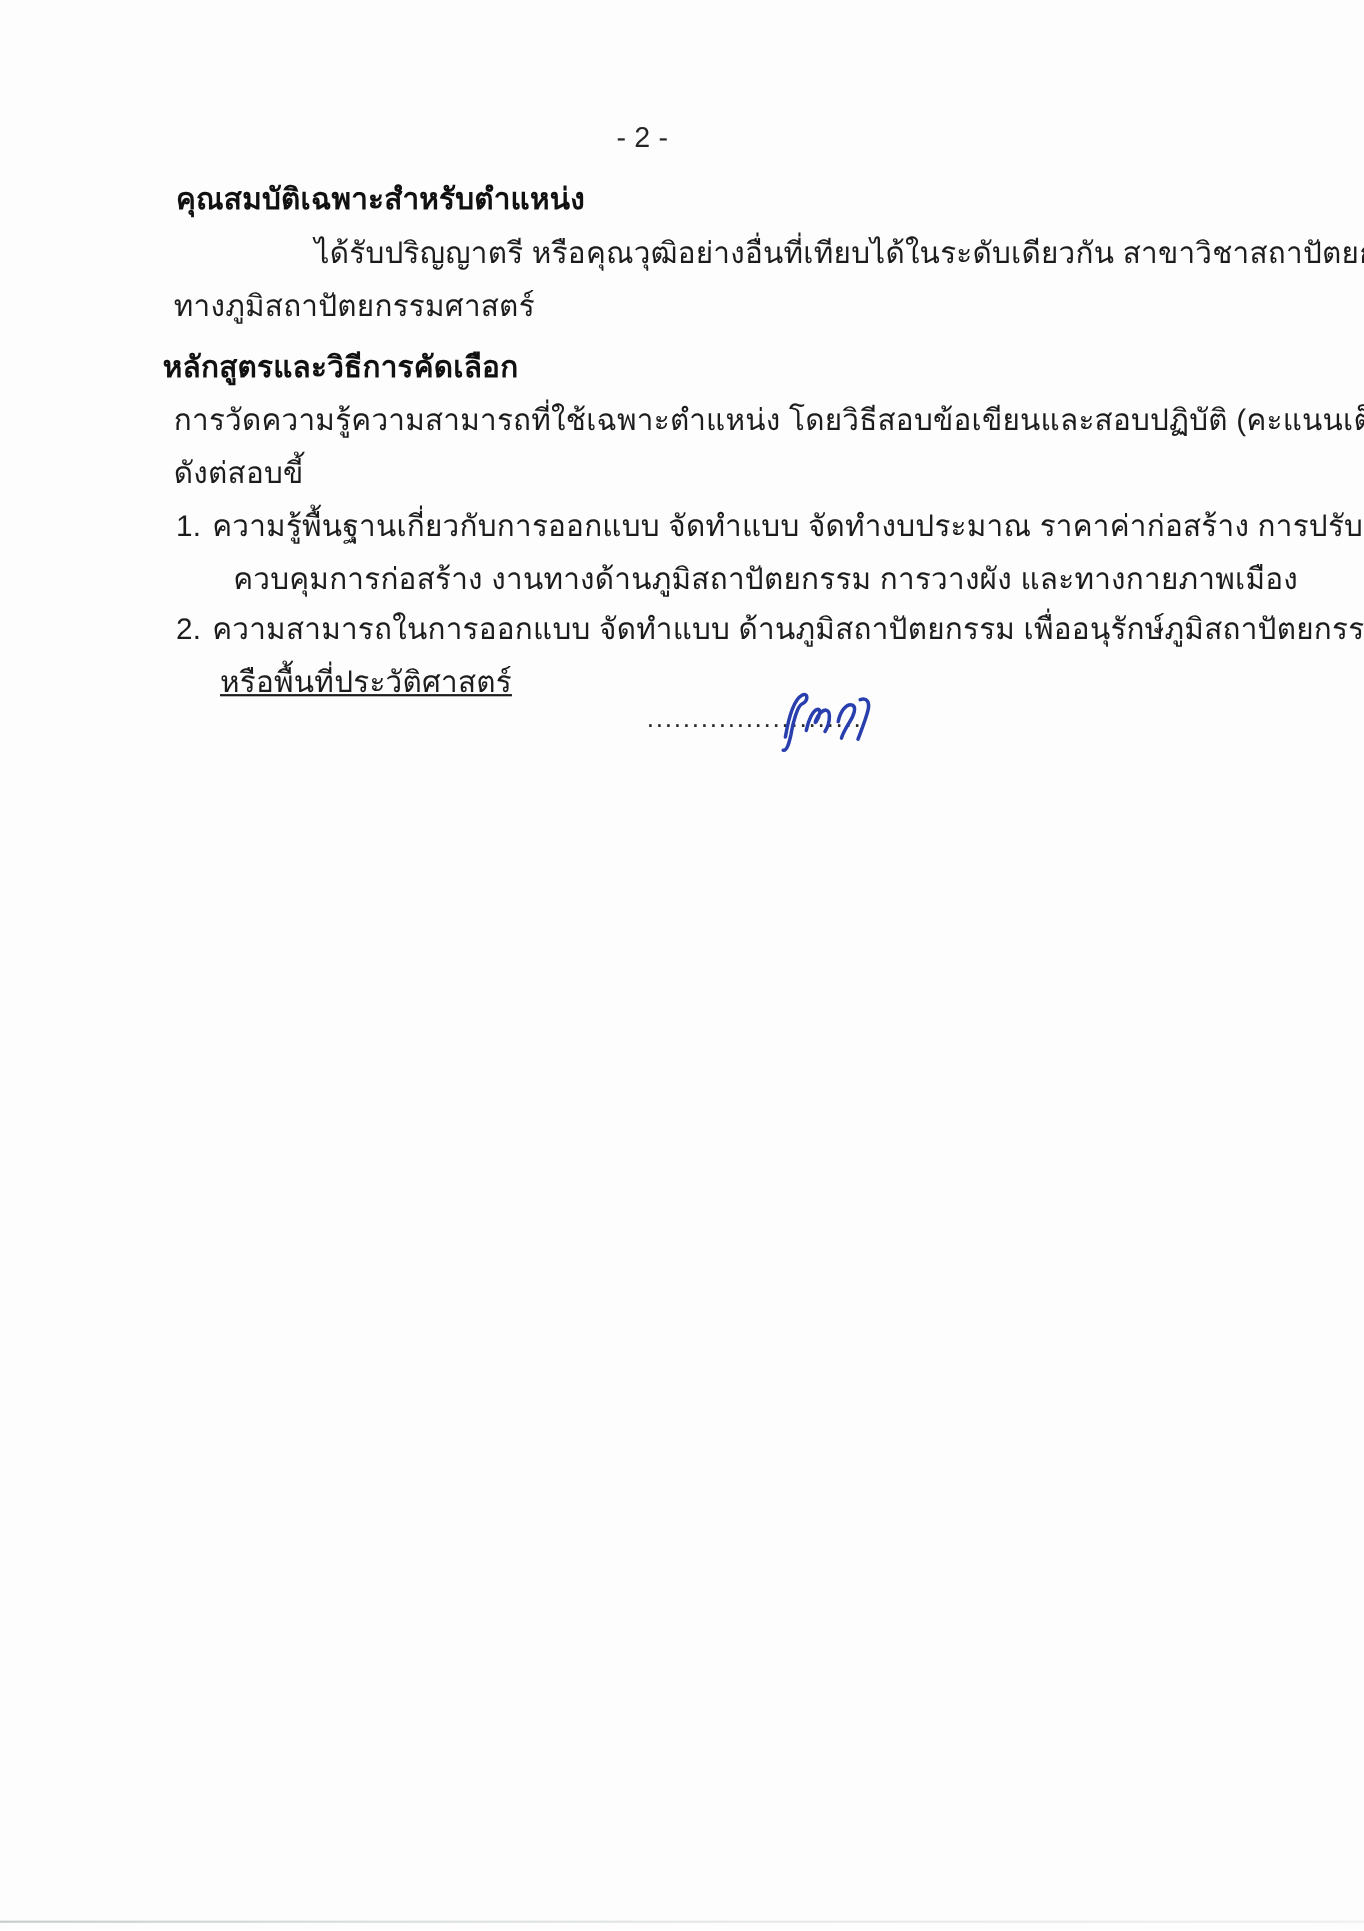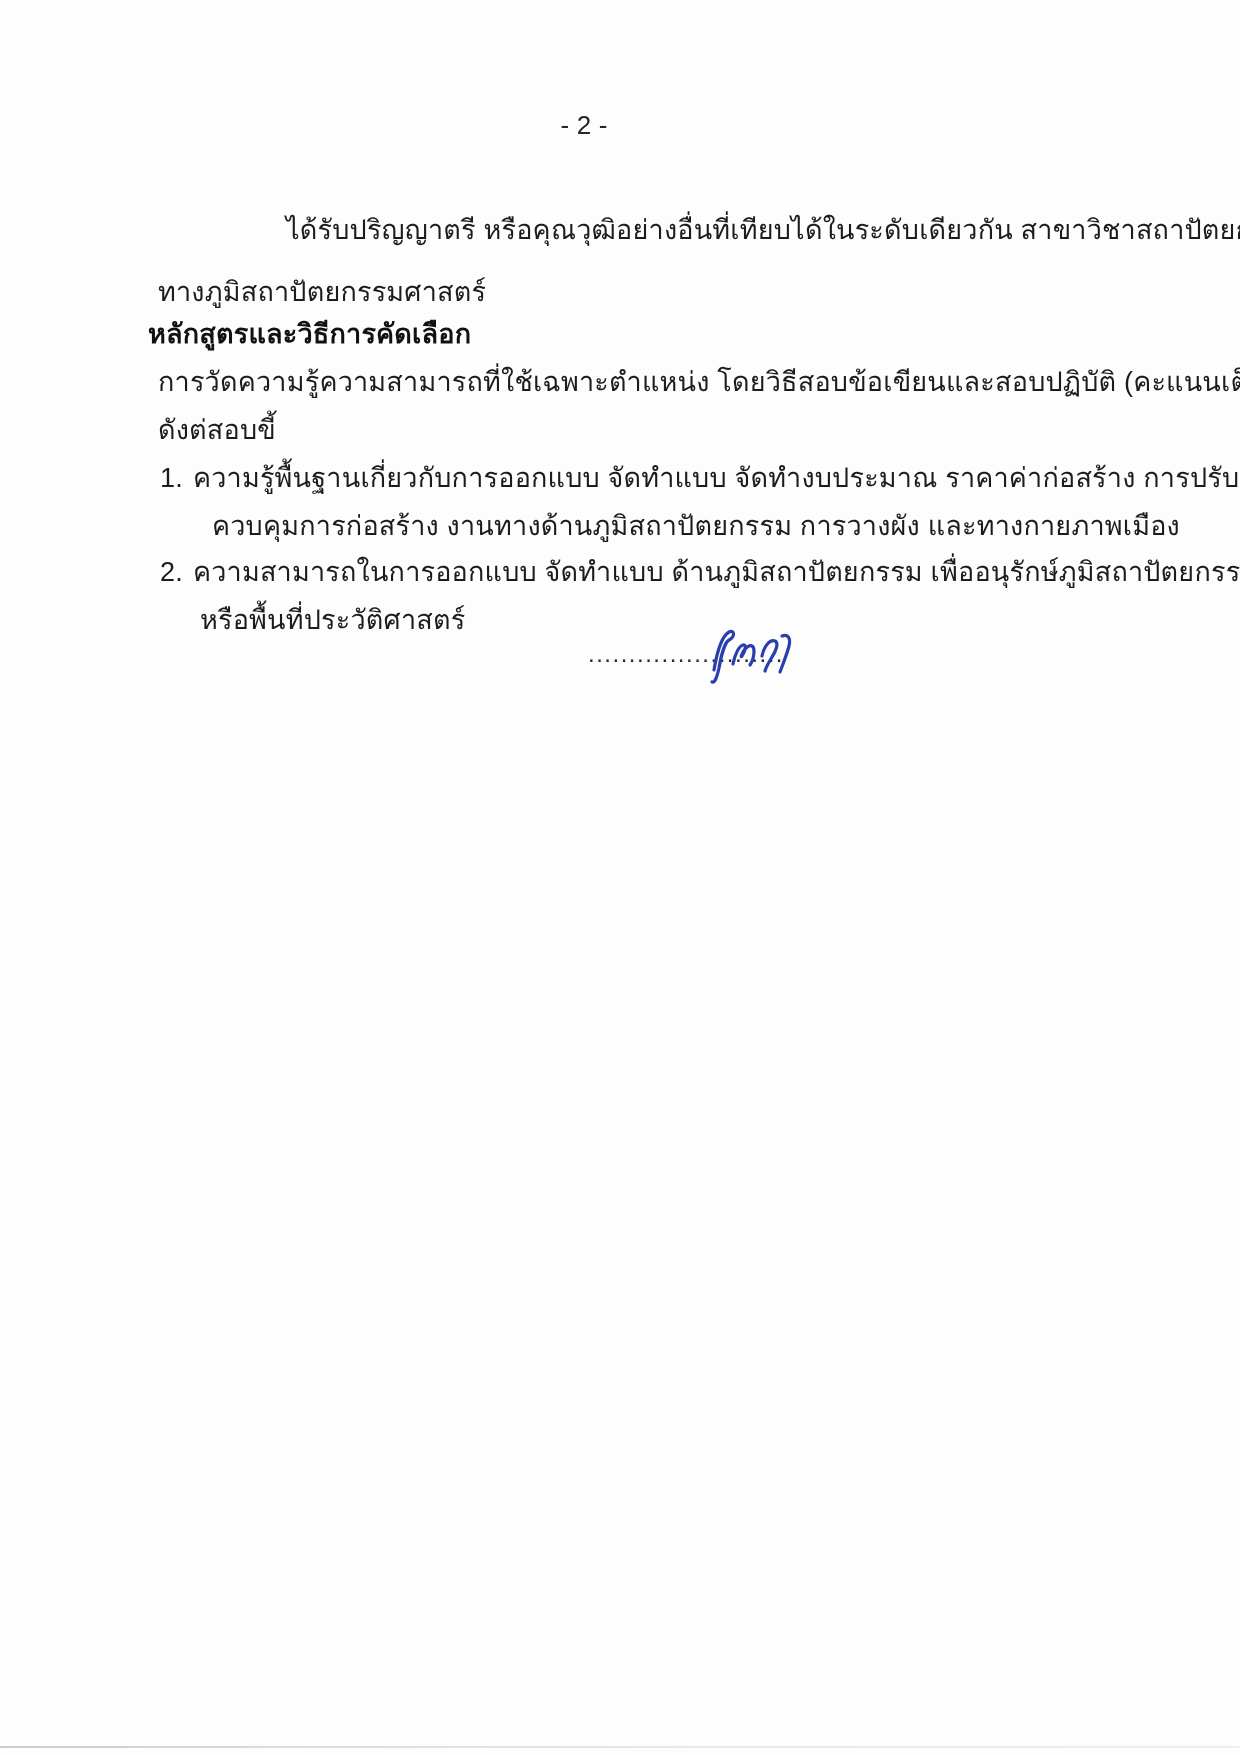--- a/index.html
+++ b/index.html
@@ -30,28 +30,28 @@
     text-align: center;
     font-size: 26px;
     color: #262626;
   }
   .heading {
     font-weight: 700;
     color: #111111;
   }
   .h-qualifications { top: 165px; left: 160px; }
   .q-line1 { top: 214px; left: 286px; }
-  .q-line2 { top: 276px; left: 158px; }
+  .q-line2 { top: 262px; left: 158px; }
   .h-selection { top: 318px; left: 148px; }
   .s-intro1 { top: 366px; left: 158px; }
   .s-intro2 { top: 414px; left: 158px; }
   .item1-l1 { top: 462px; left: 160px; }
   .item1-l2 { top: 510px; left: 192px; margin-left: 20px; }
   .item2-l1 { top: 556px; left: 160px; }
-  .item2-l2 { top: 604px; left: 200px; }
+  .item2-l2 { top: 604px; left: 200px; text-decoration: underline; }
   .item-number { display: inline-block; margin-right: 10px; }
 
   .signature-block {
     position: absolute;
     top: 622px;
     left: 588px;
     width: 210px;
     height: 70px;
   }
   .dots {
@@ -80,20 +80,21 @@
     opacity: 0.75;
   }
 </style>
 </head>
 <body>
 
 <div class="page">
 
   <div class="line page-number">- 2 -</div>
 
+  <div class="line heading h-qualifications">คุณสมบัติเฉพาะสำหรับตำแหน่ง</div>
 
   <div class="line q-line1">ได้รับปริญญาตรี หรือคุณวุฒิอย่างอื่นที่เทียบได้ในระดับเดียวกัน สาขาวิชาสถาปัตยกรรมศาสตร์</div>
 
   <div class="line q-line2">ทางภูมิสถาปัตยกรรมศาสตร์</div>
 
   <div class="line heading h-selection">หลักสูตรและวิธีการคัดเลือก</div>
 
   <div class="line s-intro1">การวัดความรู้ความสามารถที่ใช้เฉพาะตำแหน่ง โดยวิธีสอบข้อเขียนและสอบปฏิบัติ (คะแนนเต็ม 100 คะแนน)</div>
 
   <div class="line s-intro2">ดังต่สอบขี้</div>

